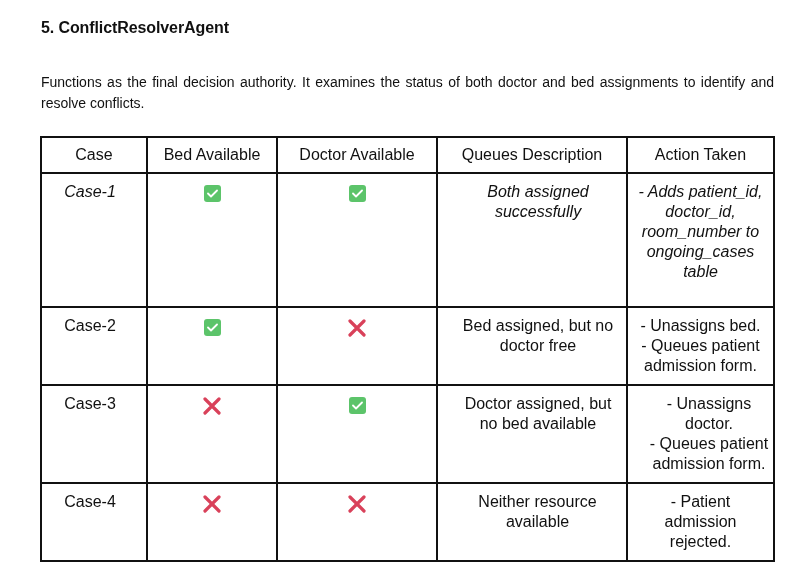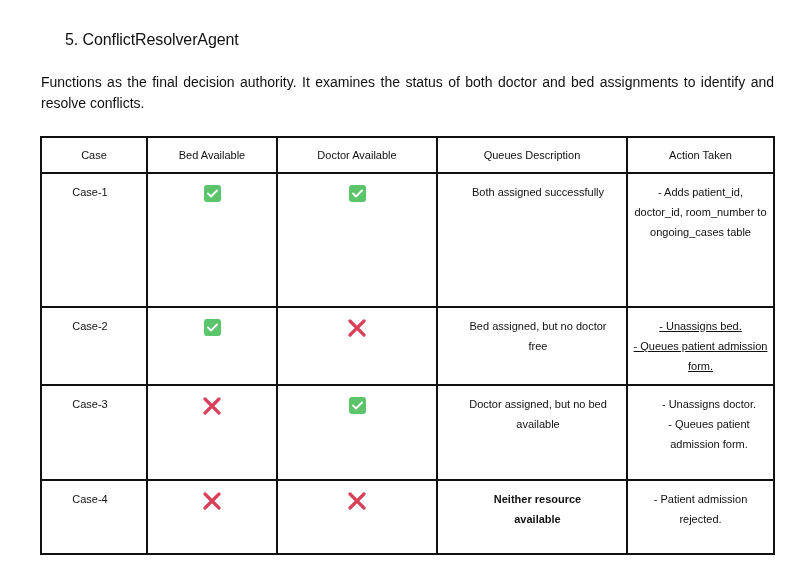--- a/index.html
+++ b/index.html
@@ -3,32 +3,32 @@
   <meta charset="utf-8">
   <style>
     html, body { margin: 0; padding: 0; background: #ffffff; }
     body {
       width: 804px; height: 573px; overflow: hidden;
       font-family: "Liberation Sans", sans-serif;
       color: #111111;
       position: relative;
     }
     .heading {
-      position: absolute; left: 41px; top: 31px;
-      font-size: 16px; font-weight: normal; letter-spacing: -0.1px; margin-left: 24px;
+      position: absolute; left: 41px; top: 19px;
+      font-size: 16px; font-weight: bold; letter-spacing: -0.1px;
     }
     .para {
       position: absolute; left: 41px; top: 72px; width: 733px;
       font-size: 14px; line-height: 21px; text-align: justify;
       text-align-last: left;
     }
     table.grid {
       position: absolute; left: 40px; top: 136px;
       border-collapse: collapse;
-      font-size: 11px;
+      font-size: 16px;
     }
     table.grid th, table.grid td {
       border: 2px solid #111111;
       text-align: center; vertical-align: top;
       padding: 0;
       line-height: 20px;
     }
     table.grid th {
       font-weight: normal; height: 34px; vertical-align: middle;
     }
@@ -39,21 +39,21 @@
     .col-act { width: 145px; }
     td .cellpad { padding-top: 8px; padding-bottom: 8px; }
     td.case .cellpad { padding-right: 8px; }
     .icon-cell { padding-top: 11px; display: flex; justify-content: center; }
     .check-icon {
       width: 17px; height: 17px; border-radius: 3px;
       background: #5cc46a;
       display: inline-flex; align-items: center; justify-content: center;
     }
     .cross-icon { width: 18px; height: 18px; display: inline-block; }
-    .row1 td { height: 132px; }
+    .row1 td { height: 132px; font-style: italic; }
     .row2 td { height: 74px; margin-top: 44px; }
     .row3 td { height: 93px; margin-left: 12px; }
     .row4 td { height: 72px; }
     .desc .cellpad { padding-left: 22px; padding-right: 10px; }
   </style>
 </head>
 <body>
 
 <div class="heading">5. ConflictResolverAgent</div>
 <div class="para">Functions as the final decision authority. It examines the status of both doctor and bed assignments to identify and resolve conflicts.</div>
@@ -117,21 +117,21 @@
         <div class="icon-cell">
             <span class="cross-icon"><svg width="18" height="18" viewBox="0 0 18 18">
                 <path d="M2 2 L16 16 M16 2 L2 16" stroke="#d9415a" stroke-width="3.2" stroke-linecap="round"></path>
               </svg></span>
           </div>
       </td>
       <td class="desc">
           <div class="cellpad">Bed assigned, but no doctor free</div>
         </td>
       <td>
-          <div class="cellpad" style="white-space:pre-line;padding-left:4px;padding-right:4px;text-decoration:underline;">- Unassigns bed.
+          <div class="cellpad" style="white-space:pre-line;padding-left:4px;padding-right:4px;">- Unassigns bed.
 - Queues patient admission form.</div>
         </td>
     </tr>
 
     <tr class="row3">
       <td class="case">
           <div class="cellpad">Case-3</div>
         </td>
       <td>
         <div class="icon-cell">
@@ -170,20 +170,20 @@
           </div>
       </td>
       <td>
         <div class="icon-cell">
             <span class="cross-icon"><svg width="18" height="18" viewBox="0 0 18 18">
                 <path d="M2 2 L16 16 M16 2 L2 16" stroke="#d9415a" stroke-width="3.2" stroke-linecap="round"></path>
               </svg></span>
           </div>
       </td>
       <td class="desc">
-          <div class="cellpad" style="padding-left:35px;padding-right:24px;font-weight:bold;">Neither resource available</div>
+          <div class="cellpad" style="padding-left:35px;padding-right:24px;">Neither resource available</div>
         </td>
       <td>
           <div class="cellpad" style="padding-left:22px;padding-right:22px;">- Patient admission rejected.</div>
         </td>
     </tr>
   </tbody>
 </table>
 
 </body></html>

